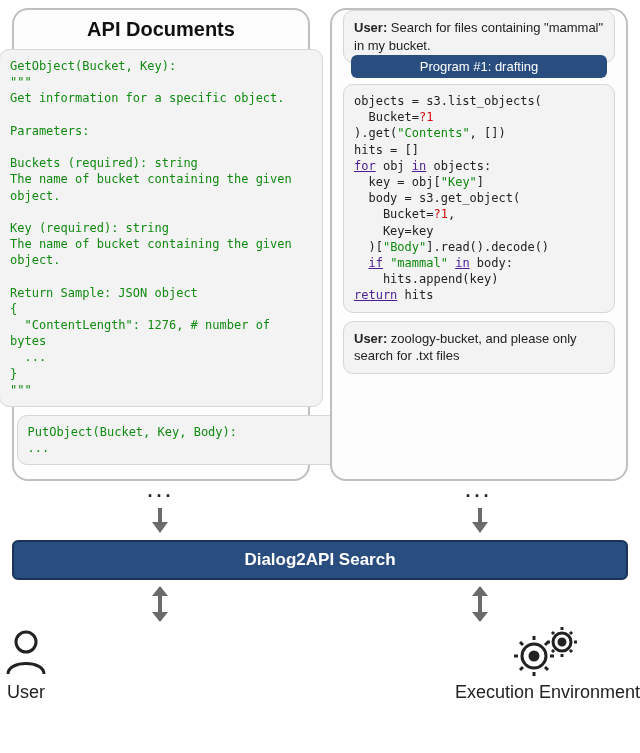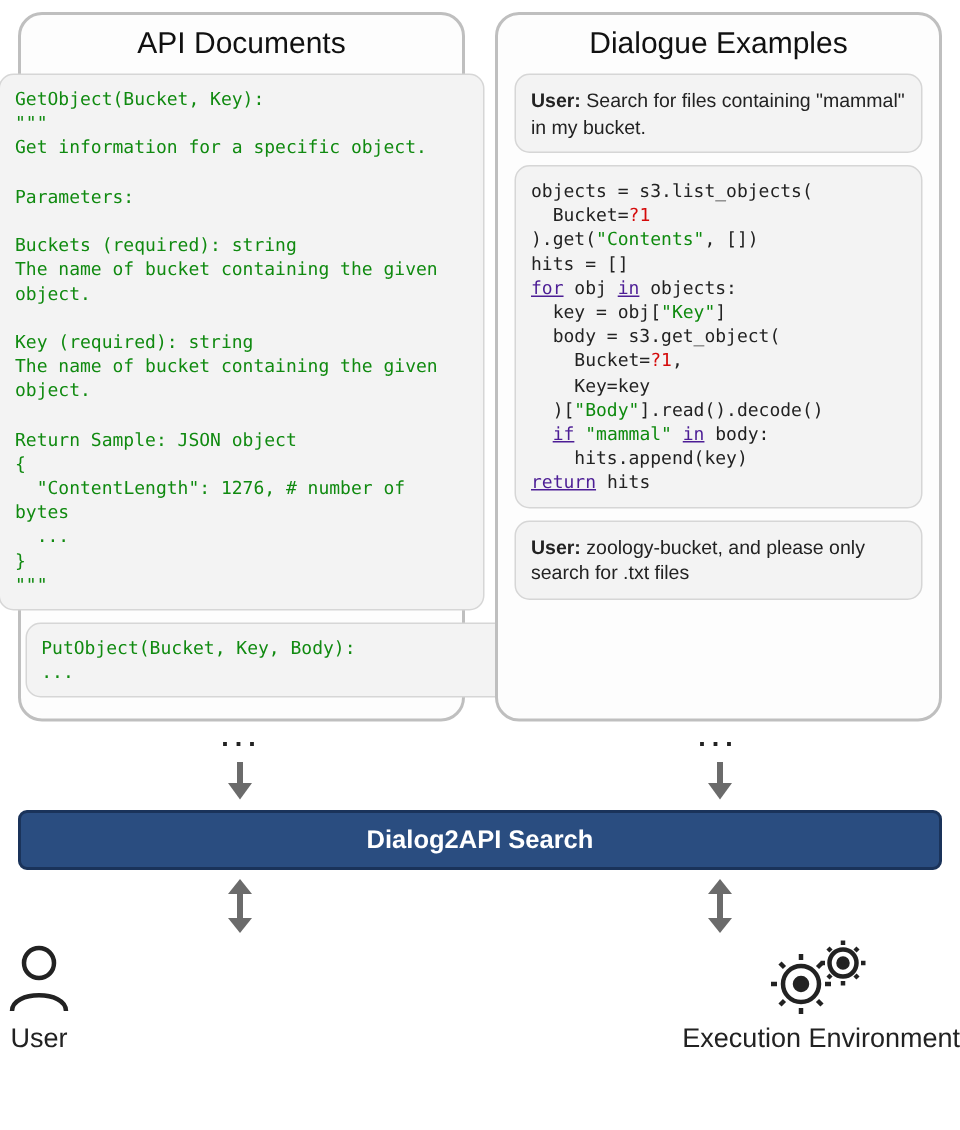--- a/index.html
+++ b/index.html
@@ -23,21 +23,21 @@
     border: 2px solid #bfbfbf;
     border-radius: 16px;
     padding: 0 0 6px 0;
     display: flex;
     flex-direction: column;
     align-items: center;
     position: relative;
   }
   .panel-title {
     font-size: 20px;
-    font-weight: 400;
+    font-weight: 700;
     color: #111;
     padding: 8px 0 8px 0;
     text-align: center;
   }
   .subpanel {
     width: 324px;
     background: #f3f3f3;
     border: 1px solid #d6d6d6;
     border-radius: 10px;
     padding: 8px 10px;
@@ -168,26 +168,26 @@
 {
   "ContentLength": 1276, # number of bytes
   ...
 }
 """</div>
     <div class="subpanel short">PutObject(Bucket, Key, Body):
 ...</div>
   </div>
 
   <div class="panel">
-    <div class="panel-title">Dialogue Examples</div>
 
     <div class="dialog-block">
       <span class="dialog-label">User:</span><span> Search for files containing "mammal" in my bucket.</span>
     </div>
 
+    <div class="prog-header">Program #1: drafting</div>
 
     <div class="code-block">objects = s3.list_objects(
   Bucket=<span class="hole">?1</span>
 ).get(<span class="str">"Contents"</span>, [])
 hits = []
 <span class="kw">for</span> obj <span class="kw">in</span> objects:
   key = obj[<span class="str">"Key"</span>]
   body = s3.get_object(
     Bucket=<span class="hole">?1</span>,
     Key=key

